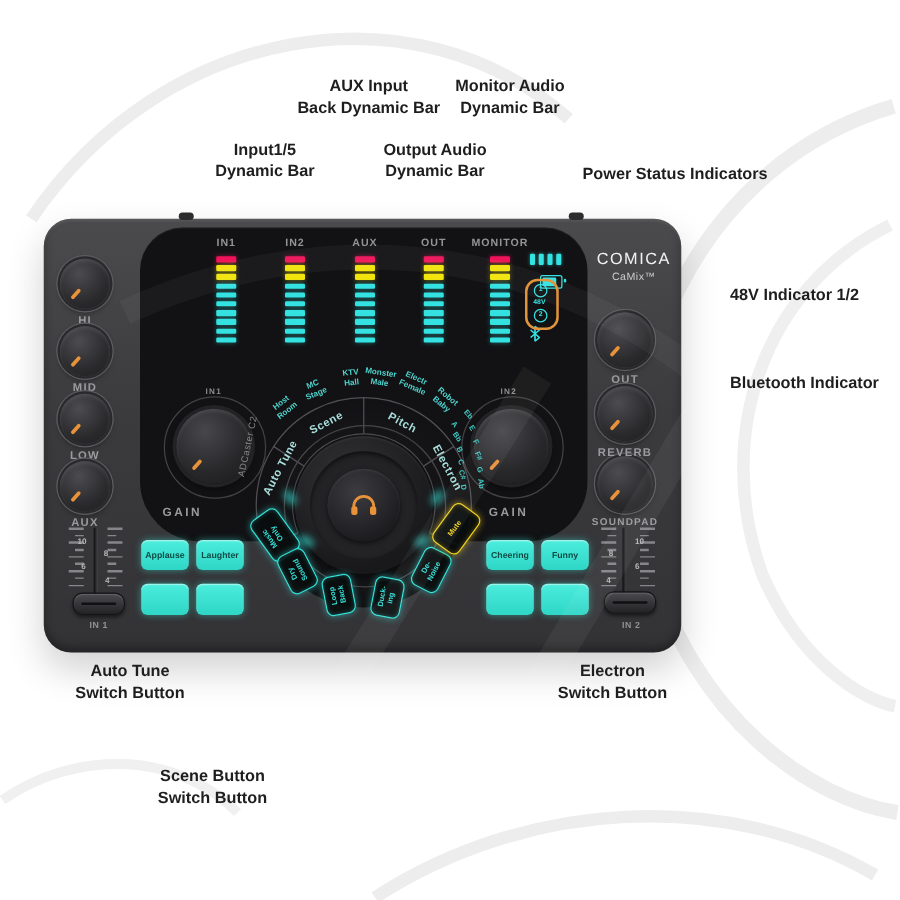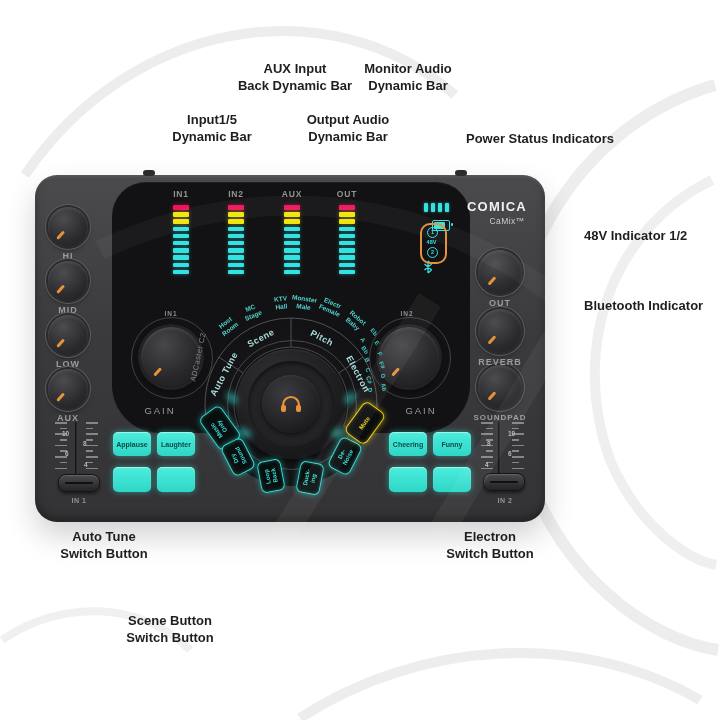--- a/index.html
+++ b/index.html
@@ -33,41 +33,41 @@
 
   
   .pwr{position:absolute;left:424px;top:203px;display:flex;gap:3px;z-index:5;}
   .pwr i{display:block;width:4px;height:9px;background:#35E2E2;border-radius:1px;box-shadow:0 0 3px rgba(53,226,226,.6)}
   .batt{position:absolute;left:432px;top:220px;width:16px;height:9px;border:1.5px solid #35E2E2;border-radius:2px;z-index:5;}
   .batt:after{content:"";position:absolute;right:-4px;top:2px;width:2px;height:3px;background:#35E2E2;border-radius:1px;}
   .batt i{position:absolute;left:1px;top:1px;bottom:1px;width:70%;background:#35E2E2;border-radius:1px;}
   .vcirc{position:absolute;width:9px;height:9px;border:1px solid #35E2E2;border-radius:50%;color:#35E2E2;
     font-size:5.5px;line-height:8px;text-align:center;font-weight:bold;z-index:5;}
   .v48lab{position:absolute;left:420px;top:239px;width:23px;text-align:center;font-size:5.5px;font-weight:bold;color:#35E2E2;z-index:5;}
-  .brand{position:absolute;left:467px;top:199px;width:80px;font-size:13px;font-weight:bold;
+  .brand{position:absolute;left:467px;top:199px;width:80px;text-align:center;font-size:13px;font-weight:normal;
     letter-spacing:1.2px;color:#f1f1f3;z-index:4;}
   .model{position:absolute;left:467px;top:216px;width:80px;text-align:center;font-size:8.5px;color:#cbcbce;letter-spacing:.4px;z-index:4;}
 
   
   .kgroup{position:absolute;width:56px;text-align:center;z-index:4;}
   .knob{position:relative;margin:0 auto;border-radius:50%;
     background:radial-gradient(circle at 38% 30%,#4c4c50,#2a2a2d 62%,#1e1e20);
     box-shadow:0 0 0 2px #2a2a2c,0 0 0 3px #5d5d61,0 3px 5px rgba(0,0,0,.5), inset 0 2px 3px rgba(255,255,255,.10);}
   .k40{width:40px;height:40px}
   .k44{width:44px;height:44px}
   .tick{position:absolute;left:50%;top:50%;width:3px;height:10px;background:#E8923A;border-radius:2px;
     transform:translate(-50%,-50%) rotate(42deg) translateY(var(--d,11px));}
   .klab{display:block;margin-top:4px;font-size:9px;font-weight:bold;letter-spacing:1px;color:#9b9b9e;}
 
   .gain{position:absolute;width:60px;height:60px;border-radius:50%;z-index:5;
     background:radial-gradient(circle at 38% 30%,#47474b,#27272a 60%,#1b1b1d);
     box-shadow:0 0 0 3px #232325,0 4px 6px rgba(0,0,0,.55), inset 0 2px 3px rgba(255,255,255,.10);}
   .gring{position:absolute;width:80px;height:80px;border:1px solid #6a6a6e;border-radius:50%;opacity:.55;z-index:4;}
   .gchan{position:absolute;width:40px;text-align:center;font-size:6.5px;font-weight:bold;letter-spacing:1px;color:#8e8e91;z-index:5;}
-  .glab{position:absolute;width:60px;text-align:center;font-size:9.5px;letter-spacing:2px;color:#9a9a9d;z-index:5;}
+  .glab{position:absolute;width:60px;font-size:9.5px;letter-spacing:2px;color:#9a9a9d;z-index:5;font-weight:bold;}
 
   
   .well{position:absolute;left:209px;top:322px;width:164px;height:164px;border-radius:50%;
     background:radial-gradient(circle,#1e1e21 0%,#121214 72%);z-index:4;}
   .ring-faint{position:absolute;left:227px;top:340px;width:128px;height:128px;border:1px solid #47474a;border-radius:50%;z-index:5;}
   .d-outer{position:absolute;left:236px;top:349px;width:110px;height:110px;border-radius:50%;z-index:6;
     background:radial-gradient(circle at 40% 32%,#333336,#19191b 70%);box-shadow:0 3px 8px rgba(0,0,0,.6), inset 0 1px 2px rgba(255,255,255,.07);}
   .d-face{position:absolute;left:248px;top:361px;width:86px;height:86px;border-radius:50%;background:#232326;z-index:7;
     box-shadow:inset 0 2px 4px rgba(0,0,0,.6);}
   .d-hub{position:absolute;left:262px;top:375px;width:58px;height:58px;border-radius:50%;z-index:8;
@@ -168,20 +168,35 @@
         <div class="seg cyan"></div>
         <div class="seg cyan"></div>
         <div class="seg cyan"></div>
         <div class="seg cyan"></div>
         <div class="seg cyan"></div>
         <div class="seg cyan"></div>
       </div>
   </div>
   <div class="meter" style="left:323px;top:189px">
     <span class="mlab">OUT</span>
+    <div>
+        <div class="seg red"></div>
+        <div class="seg yellow"></div>
+        <div class="seg yellow"></div>
+        <div class="seg cyan"></div>
+        <div class="seg cyan"></div>
+        <div class="seg cyan"></div>
+        <div class="seg cyan"></div>
+        <div class="seg cyan"></div>
+        <div class="seg cyan"></div>
+        <div class="seg cyan"></div>
+      </div>
+  </div>
+  <div class="meter" style="left:376px;top:189px">
+    <span class="mlab">MONITOR</span>
     <div>
         <div class="seg red"></div>
         <div class="seg yellow"></div>
         <div class="seg yellow"></div>
         <div class="seg cyan"></div>
         <div class="seg cyan"></div>
         <div class="seg cyan"></div>
         <div class="seg cyan"></div>
         <div class="seg cyan"></div>
         <div class="seg cyan"></div>

